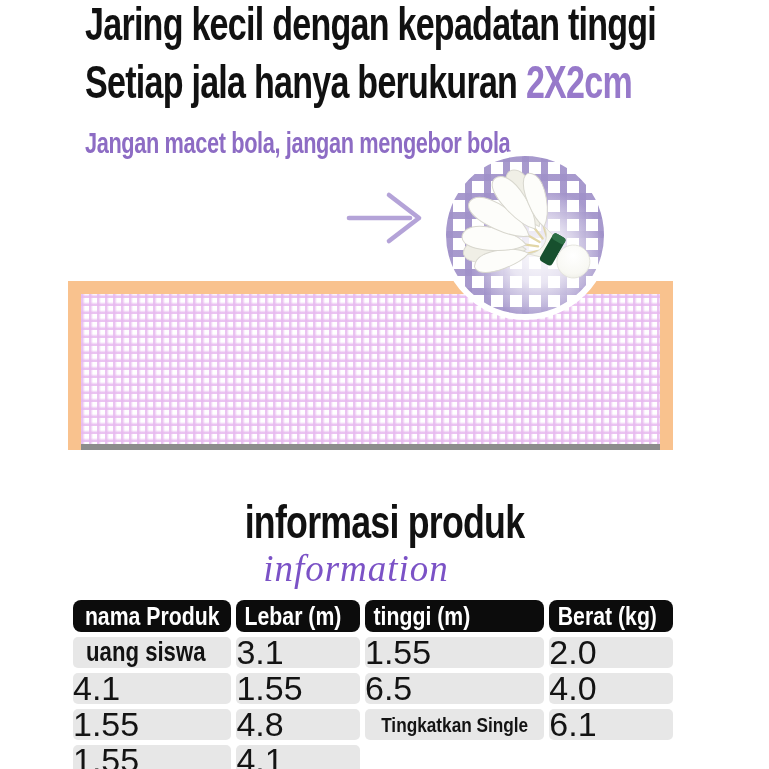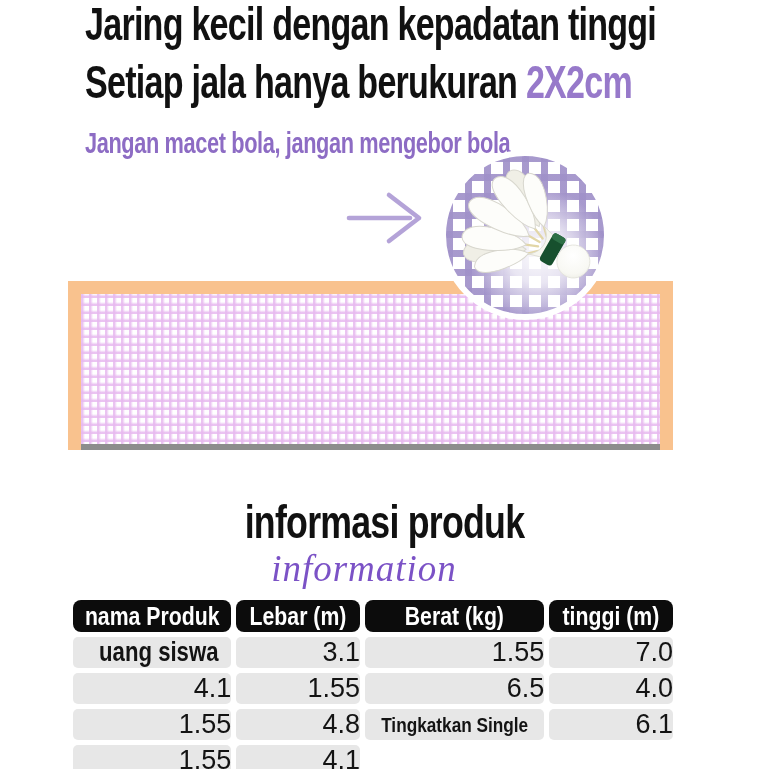--- a/index.html
+++ b/index.html
@@ -45,38 +45,38 @@
          radial-gradient(circle at 58% 62%, rgba(255,255,255,.95) 0%, rgba(255,255,255,.75) 22%, rgba(255,255,255,0) 50%),
          repeating-linear-gradient(90deg, rgba(160,145,201,.92) 0px, rgba(160,145,201,.92) 7px, rgba(255,255,255,0) 7px, rgba(255,255,255,0) 19px),
          repeating-linear-gradient(0deg, rgba(160,145,201,.92) 0px, rgba(160,145,201,.92) 7px, rgba(255,255,255,0) 7px, rgba(255,255,255,0) 19px),
          #ffffff;}
   .shuttle{position:absolute;left:0;top:0;}
 
   
   .sec-title{position:absolute;left:0;top:498px;width:769px;text-align:center;margin:0;
        font-size:47px;font-weight:700;color:#111;letter-spacing:-1px;line-height:1.0;
        transform:scaleX(0.76);transform-origin:center top;}
-  .sec-sub{position:absolute;left:12px;top:547px;width:704px;text-align:center;
+  .sec-sub{position:absolute;left:4px;top:547px;width:704px;text-align:center;
        font-family:"Liberation Serif", serif;font-style:italic;font-size:37px;
        color:var(--information-purple,#7b52c6);letter-spacing:1px;}
 
   
   .spec-table{position:absolute;left:73px;top:600px;width:600px;z-index:1;
        display:grid;grid-template-columns:repeat(4,1fr);
        grid-template-rows:32px 31px 31px 31px 31px;gap:5px;}
   .th{background:var(--header-bg,#0c0c0c);border-radius:8px;color:#fff;
-      display:flex;align-items:center;justify-content:center;}
+      display:flex;align-items:center;}
   .th span{font-size:25px;font-weight:700;white-space:nowrap;
       transform:scaleX(0.85);transform-origin:center center;}
   .td{background:var(--row-bg,#e7e7e7);border-radius:5px;color:#131313;
-      display:flex;align-items:center;justify-content:flex-end;}
+      display:flex;align-items:center;justify-content:flex-start;}
   .td.cname span{font-size:27px;font-weight:700;white-space:nowrap;
       transform:scaleX(0.82);transform-origin:center center;}
   .td.cname.small span{font-size:21px;}
-  .td.cval span{font-size:27px;font-weight:400;}
+  .td.cval span{font-size:34px;font-weight:400;}
 </style>
 </head>
 <body>
 
 <div class="canvas">
 
   <h1 class="h-line1">Jaring kecil dengan kepadatan tinggi</h1>
 
   <h2 class="h-line2"><span>Setiap jala hanya berukuran </span><span class="accent">2X2cm</span></h2>
 
@@ -163,37 +163,37 @@
 
   <div class="spec-table">
 
     <div class="th">
         <span>nama Produk</span>
       </div>
     <div class="th">
         <span>Lebar (m)</span>
       </div>
     <div class="th">
+        <span>tinggi (m)</span>
+      </div>
+    <div class="th">
         <span>Berat (kg)</span>
-      </div>
-    <div class="th">
-        <span>tinggi (m)</span>
       </div>
 
     <div class="td cname">
         <span>uang siswa</span>
       </div>
     <div class="td cval">
         <span>3.1</span>
       </div>
     <div class="td cval">
         <span>1.55</span>
       </div>
     <div class="td cval">
-        <span>7.0</span>
+        <span>2.0</span>
       </div>
 
     <div class="td cval">
         <span>4.1</span>
       </div>
     <div class="td cval">
         <span>1.55</span>
       </div>
     <div class="td cval">
         <span>6.5</span>

